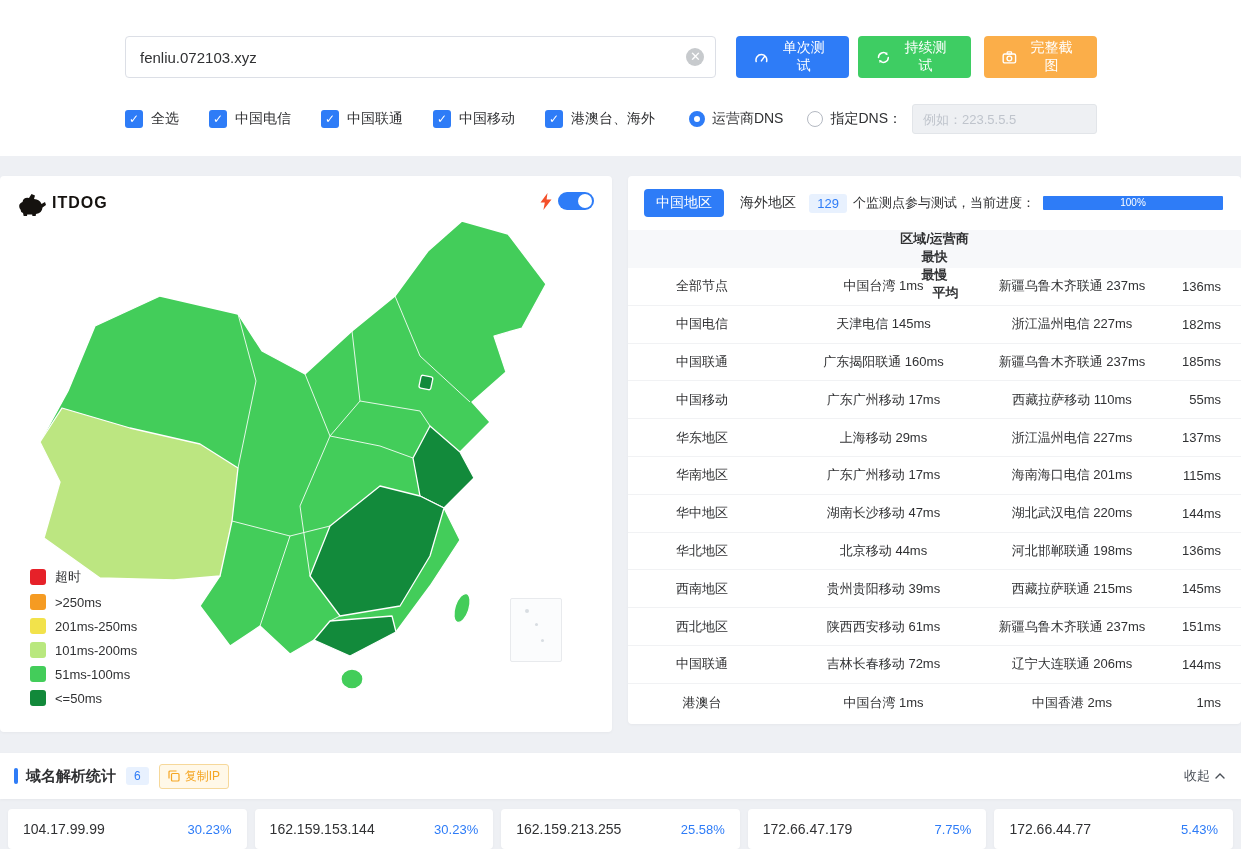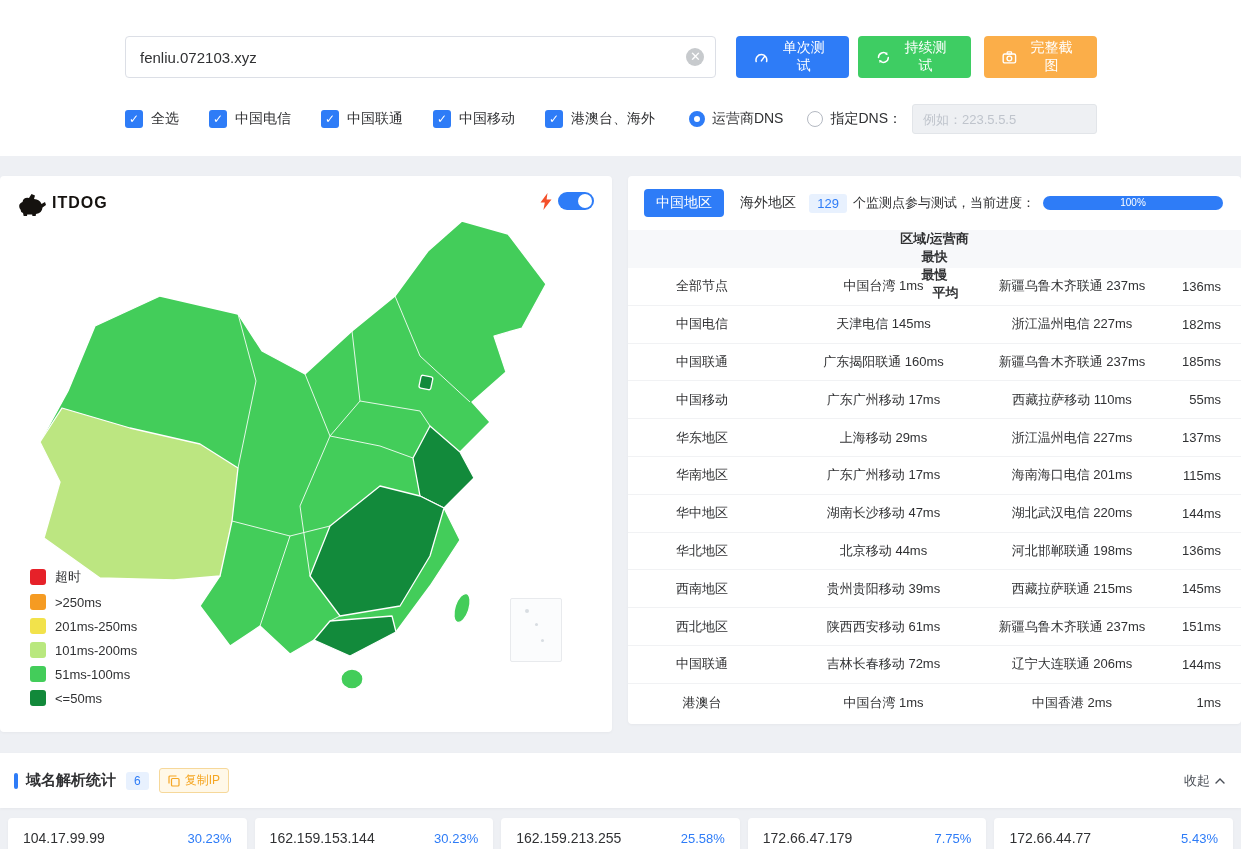--- a/index.html
+++ b/index.html
@@ -83,36 +83,36 @@
   .panel-head { display:flex; align-items:center; height:54px; padding:0 18px 0 16px; }
   .tab { font-size:14px; color:#303133; padding:5px 12px; border-radius:4px; cursor:pointer; }
   .tab.active { background:var(--accent,#2e7cf7); color:#fff; }
   .tab.inactive { margin-left:4px; }
   .count-badge {
     background:#e8f1fe; color:var(--accent,#2e7cf7); font-size:13px;
     padding:2px 8px; border-radius:3px; margin-right:6px;
   }
   .progress-label { font-size:13px; color:#303133; }
   .progress {
-    width:180px; height:14px; border-radius:7px; background:var(--accent,#2e7cf7);
+    width:180px; height:14px; border-radius:1px; background:var(--accent,#2e7cf7);
     margin-left:8px; display:flex; align-items:center; justify-content:center;
   }
   .progress-text { color:#fff; font-size:10px; line-height:14px; }
   .tbl-head, .tbl-row { display:flex; align-items:center; font-size:13px; }
   .tbl-head { height:38px; background:#f7f8fa; font-weight:bold; color:#303133;flex-direction:column; }
   .tbl-row { height:37.8px; border-bottom:1px solid #f1f2f4; color:#303133; }
   .tbl-row:last-child { border-bottom:none; }
   .c1 { width:148px; text-align:center; }
   .c2 { width:215px; text-align:center; }
   .c3 { flex:1; text-align:center; }
   .c4 { width:88px; text-align:right; padding-right:20px; }
 
   
   .dns-card {
-    margin-top:21px; height:55px; background:#fff; display:flex; align-items:center;
+    margin-top:21px; height:46px; background:#fff; display:flex; align-items:center;
     padding:0 16px 0 14px; box-shadow:0 1px 3px rgba(0,0,0,.04);
   }
   .accent-bar { width:4px; height:16px; border-radius:2px; background:var(--accent,#2e7cf7); margin-right:8px; }
   .dns-title { font-size:15px; font-weight:bold; color:#303133; }
   .dns-badge { background:#e8f1fe; color:var(--accent,#2e7cf7); font-size:12px; padding:2px 8px; border-radius:3px; margin-left:10px; }
   .copy-chip {
     margin-left:10px; display:inline-flex; align-items:center; gap:5px; cursor:pointer;
     background:#fff8e8; border:1px solid #f6d89a; color:#f5a623; font-size:12px;
     border-radius:3px; padding:3px 8px;
   }

